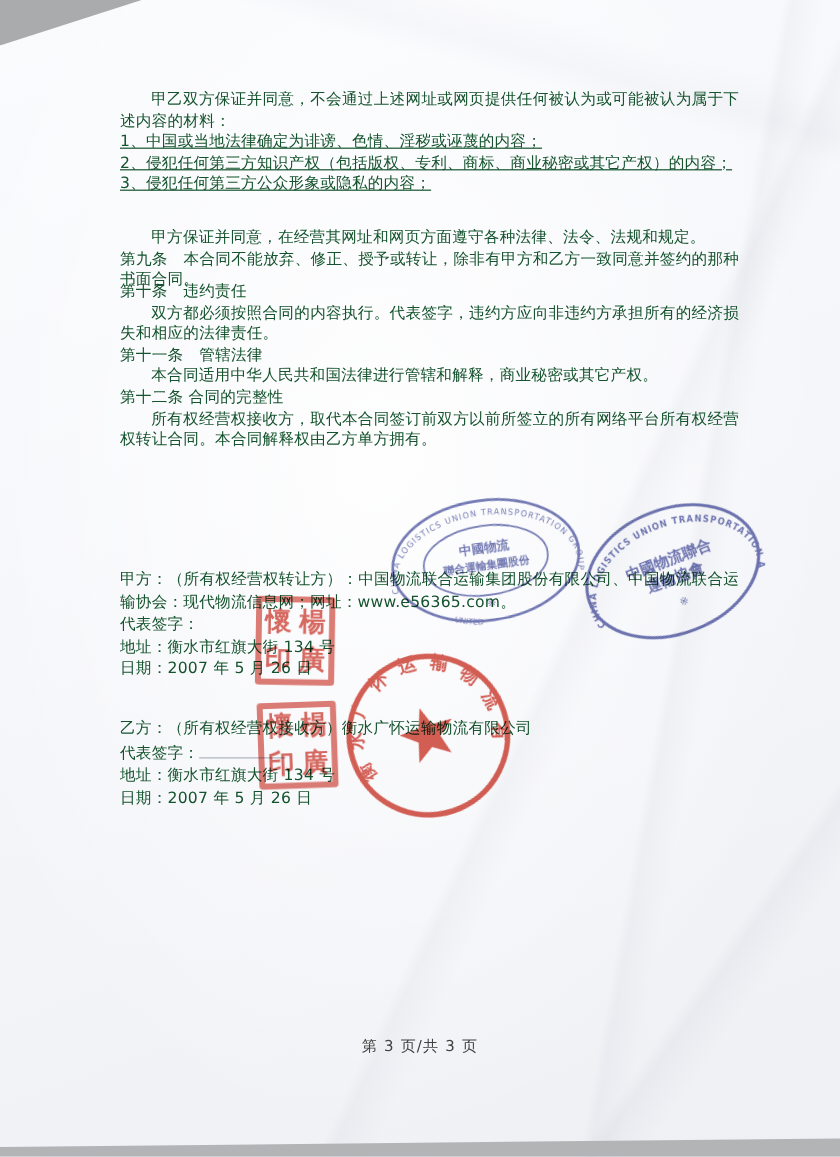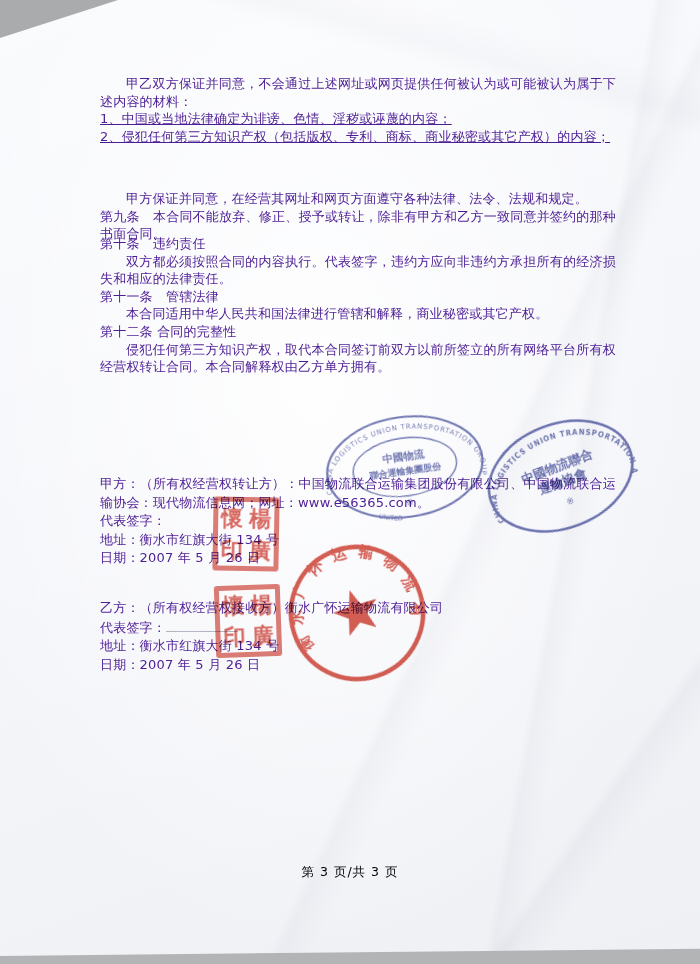--- a/index.html
+++ b/index.html
@@ -28,35 +28,35 @@
     clip-path:polygon(0 0,100% 0,0 100%);
   }
   .edge-bottom{
     position:absolute;left:0;right:0;bottom:0;height:18px;
     background:#b2b4b6;
     clip-path:polygon(0 55%,100% 15%,100% 100%,0 100%);
   }
   
   .doc-block{
     position:absolute;left:100px;width:516px;
-    font-size:13px;line-height:17.6px;color:#4c1d95;
+    font-size:13px;line-height:17.6px;color:#14532d;
     letter-spacing:.2px;text-align:justify;
   }
   .doc-block p{margin:0;}
   .indent{text-indent:2em;}
   .li{margin-left:1.45em;text-decoration:underline;}
   .party{line-height:18.6px;}
   .sig-line{
     display:inline-block;width:72px;height:1em;
     border-bottom:1px solid rgba(90,100,120,.45);
     vertical-align:baseline;
   }
   .footer{
     position:absolute;left:0;width:700px;top:864px;
-    text-align:center;font-size:12.5px;color:#000000;letter-spacing:1px;
+    text-align:center;font-size:12.5px;color:#404040;letter-spacing:1px;
   }
   
   .stamp{position:absolute;mix-blend-mode:multiply;pointer-events:none;}
   .oval1{left:320px;top:410px;transform:rotate(-8deg);opacity:.82;filter:blur(.3px);}
   .oval2{left:479px;top:414px;transform:rotate(-21deg);opacity:.85;filter:blur(.3px);}
   .round1{left:282px;top:538px;transform:rotate(-18deg);opacity:.8;filter:blur(.3px);}
   .seal-sq{
     position:absolute;mix-blend-mode:multiply;opacity:.8;filter:blur(.35px);
     border:5px solid rgba(205,52,40,.8);border-radius:3px;
     display:grid;grid-template-columns:1fr 1fr;align-items:center;justify-items:center;
@@ -74,34 +74,35 @@
 <body>
 
 <div class="paper"></div>
 <div class="edge-corner"></div>
 <div class="edge-bottom"></div>
 
 <div class="doc-block" style="top:75px">
   <p class="indent">甲乙双方保证并同意，不会通过上述网址或网页提供任何被认为或可能被认为属于下述内容的材料：</p>
   <p class="li">1、中国或当地法律确定为诽谤、色情、淫秽或诬蔑的内容；</p>
   <p class="li">2、侵犯任何第三方知识产权（包括版权、专利、商标、商业秘密或其它产权）的内容；</p>
+  <p class="li">3、侵犯任何第三方公众形象或隐私的内容；</p>
 </div>
 
 <div class="doc-block" style="top:190px">
   <p class="indent">甲方保证并同意，在经营其网址和网页方面遵守各种法律、法令、法规和规定。</p>
   <p>第九条　本合同不能放弃、修正、授予或转让，除非有甲方和乙方一致同意并签约的那种书面合同。</p>
 </div>
 
 <div class="doc-block" style="top:235px">
   <p>第十条　违约责任</p>
   <p class="indent">双方都必须按照合同的内容执行。代表签字，违约方应向非违约方承担所有的经济损失和相应的法律责任。</p>
   <p>第十一条　管辖法律</p>
   <p class="indent">本合同适用中华人民共和国法律进行管辖和解释，商业秘密或其它产权。</p>
   <p>第十二条 合同的完整性</p>
-  <p class="indent">侵犯任何第三方知识产权，取代本合同签订前双方以前所签立的所有网络平台所有权经营权转让合同。本合同解释权由乙方单方拥有。</p>
+  <p class="indent">所有权经营权接收方，取代本合同签订前双方以前所签立的所有网络平台所有权经营权转让合同。本合同解释权由乙方单方拥有。</p>
 </div>
 
 <div class="doc-block party" style="top:475px">
   <p>甲方：（所有权经营权转让方）：中国物流联合运输集团股份有限公司、中国物流联合运输协会：现代物流信息网；网址：www.e56365.com。</p>
   <p>代表签字：</p>
   <p>地址：衡水市红旗大街 134 号</p>
   <p>日期：2007 年 5 月 26 日</p>
 </div>
 
 <div class="doc-block party" style="top:599px">

